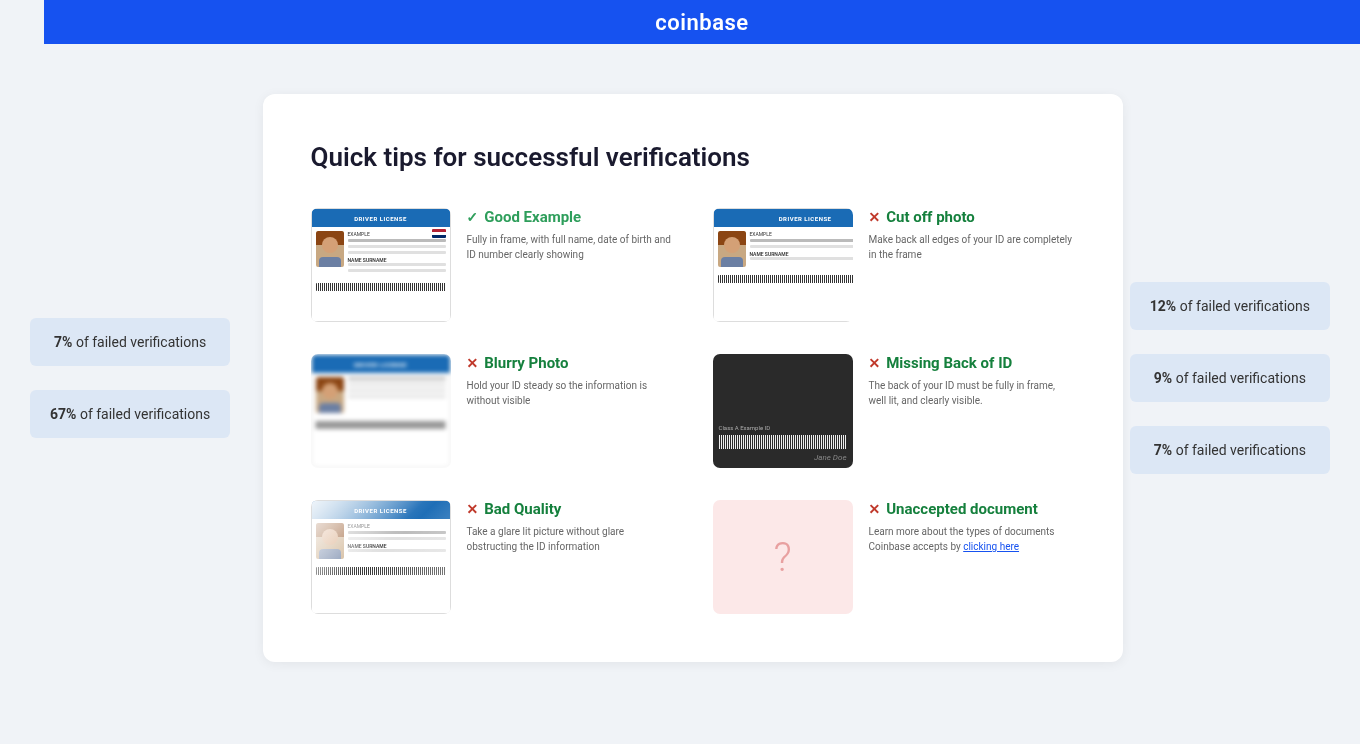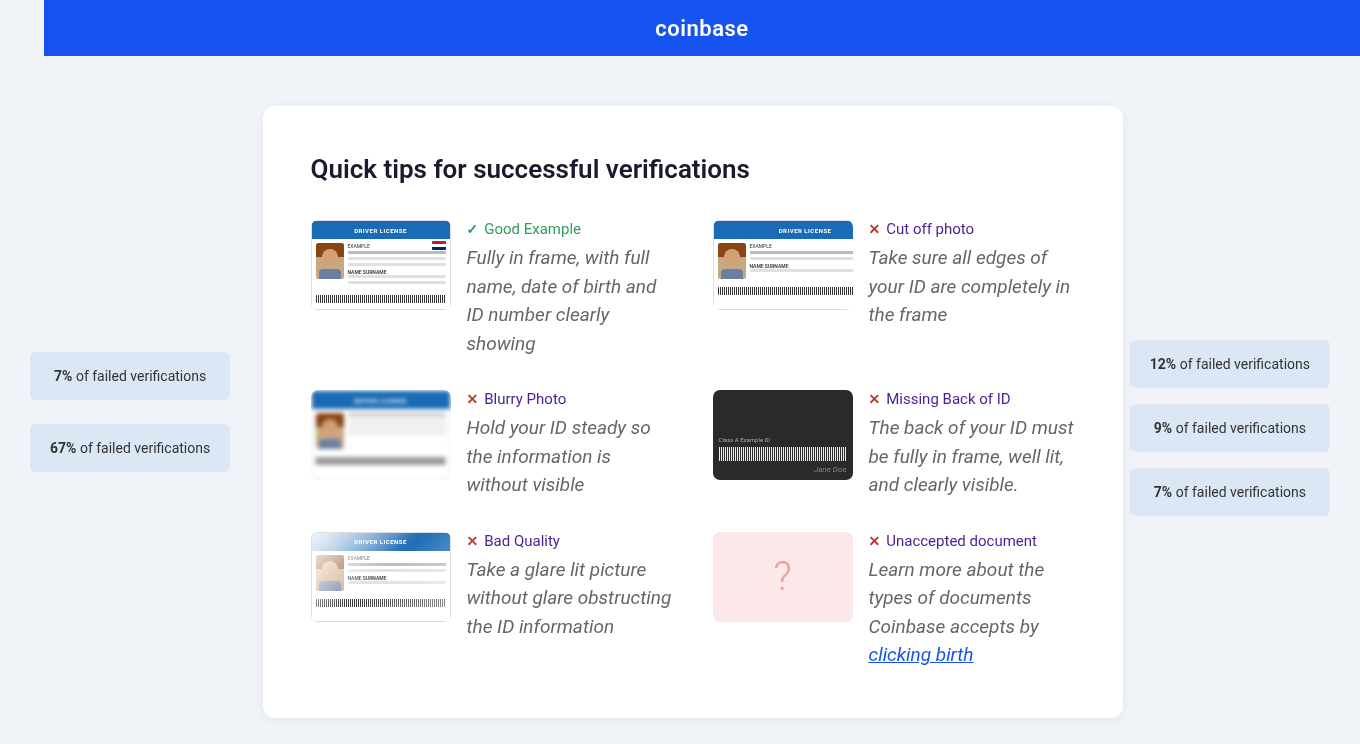--- a/index.html
+++ b/index.html
@@ -6,21 +6,21 @@
     body {
       font-family: -apple-system, BlinkMacSystemFont, 'Segoe UI', Roboto, sans-serif;
       background: #f0f3f7;
       min-height: 744px;
       width: 1360px;
     }
 
     
     .header {
       background: #1652f0;
-      height: 56px;
+      height: 44px;
       display: flex;
       align-items: center;
       justify-content: center;
       margin-left: 44px;
     }
     .header-logo {
       color: white;
       font-size: 22px;
       font-weight: 600;
       letter-spacing: 0.5px;
@@ -45,22 +45,21 @@
       flex-direction: column;
       gap: 24px;
     }
     .side-badges-right {
       position: absolute;
       right: 30px;
       top: 50%;
       transform: translateY(-50%);
       display: flex;
       flex-direction: column;
-      gap: 16px;
-      margin-top: 16px;
+      gap: 24px;
     }
     .badge {
       background: #dce7f5;
       border-radius: 6px;
       padding: 16px 20px;
       font-size: 14px;
       color: #333;
       min-width: 180px;
       text-align: center;
     }
@@ -94,21 +93,21 @@
 
     .tip-item {
       display: flex;
       gap: 16px;
       align-items: flex-start;
     }
 
     .tip-image {
       flex-shrink: 0;
       width: 140px;
-      height: 90px;
+      height: 114px;
       border-radius: 7px;
       overflow: hidden;
       position: relative;
     }
 
     
     .id-card {
       width: 100%;
       height: 100%;
       background: white;
@@ -267,29 +266,28 @@
       margin-bottom: 6px;
     }
     .tip-status-icon {
       font-size: 14px;
       font-weight: 700;
     }
     .tip-status-icon.good { color: #2e9e5b; }
     .tip-status-icon.bad { color: #c0392b; }
     .tip-status-label {
       font-size: 15px;
-      font-weight: 400;
+      font-weight: 700;
     }
     .tip-status-label.good { color: #2e9e5b; }
-    .tip-status-label.bad { color: #4c1d95; }
+    .tip-status-label.bad { color: #15803d; }
     .tip-desc {
-      font-size: 19px;
+      font-size: 10px;
       color: #666;
       line-height: 1.5;
-      font-style: italic;
     }
     .tip-link {
       color: #1652f0;
       text-decoration: underline;
       cursor: pointer;
     }
   </style>
 </head>
 <body>
 
@@ -369,21 +367,21 @@
               </div>
               <div class="id-barcode"></div>
             </div>
           </div>
         </div>
         <div class="tip-content">
           <div class="tip-status">
             <span class="tip-status-icon bad">✕</span>
             <span class="tip-status-label bad">Cut off photo</span>
           </div>
-          <p class="tip-desc">Take sure all edges of your ID are completely in the frame</p>
+          <p class="tip-desc">Make back all edges of your ID are completely in the frame</p>
         </div>
       </div>
 
       <div class="tip-item">
         <div class="tip-image">
           <div class="id-card id-card-blurry">
             <div class="id-header-bar">DRIVER LICENSE</div>
             <div class="id-body">
               <div class="id-photo">
                 <div class="id-photo-hair"></div>
@@ -462,21 +460,21 @@
           <div class="id-unaccepted">
             <span class="id-unaccepted-q">?</span>
           </div>
         </div>
         <div class="tip-content">
           <div class="tip-status">
             <span class="tip-status-icon bad">✕</span>
             <span class="tip-status-label bad">Unaccepted document</span>
           </div>
           <p class="tip-desc">
-            <span>Learn more about the types of documents Coinbase accepts by </span><a class="tip-link">clicking birth</a>
+            <span>Learn more about the types of documents Coinbase accepts by </span><a class="tip-link">clicking here</a>
           </p>
         </div>
       </div>
 
     </div>
   </div>
 
   <div class="side-badges-right">
     <div class="badge">
       <strong>12%</strong>

